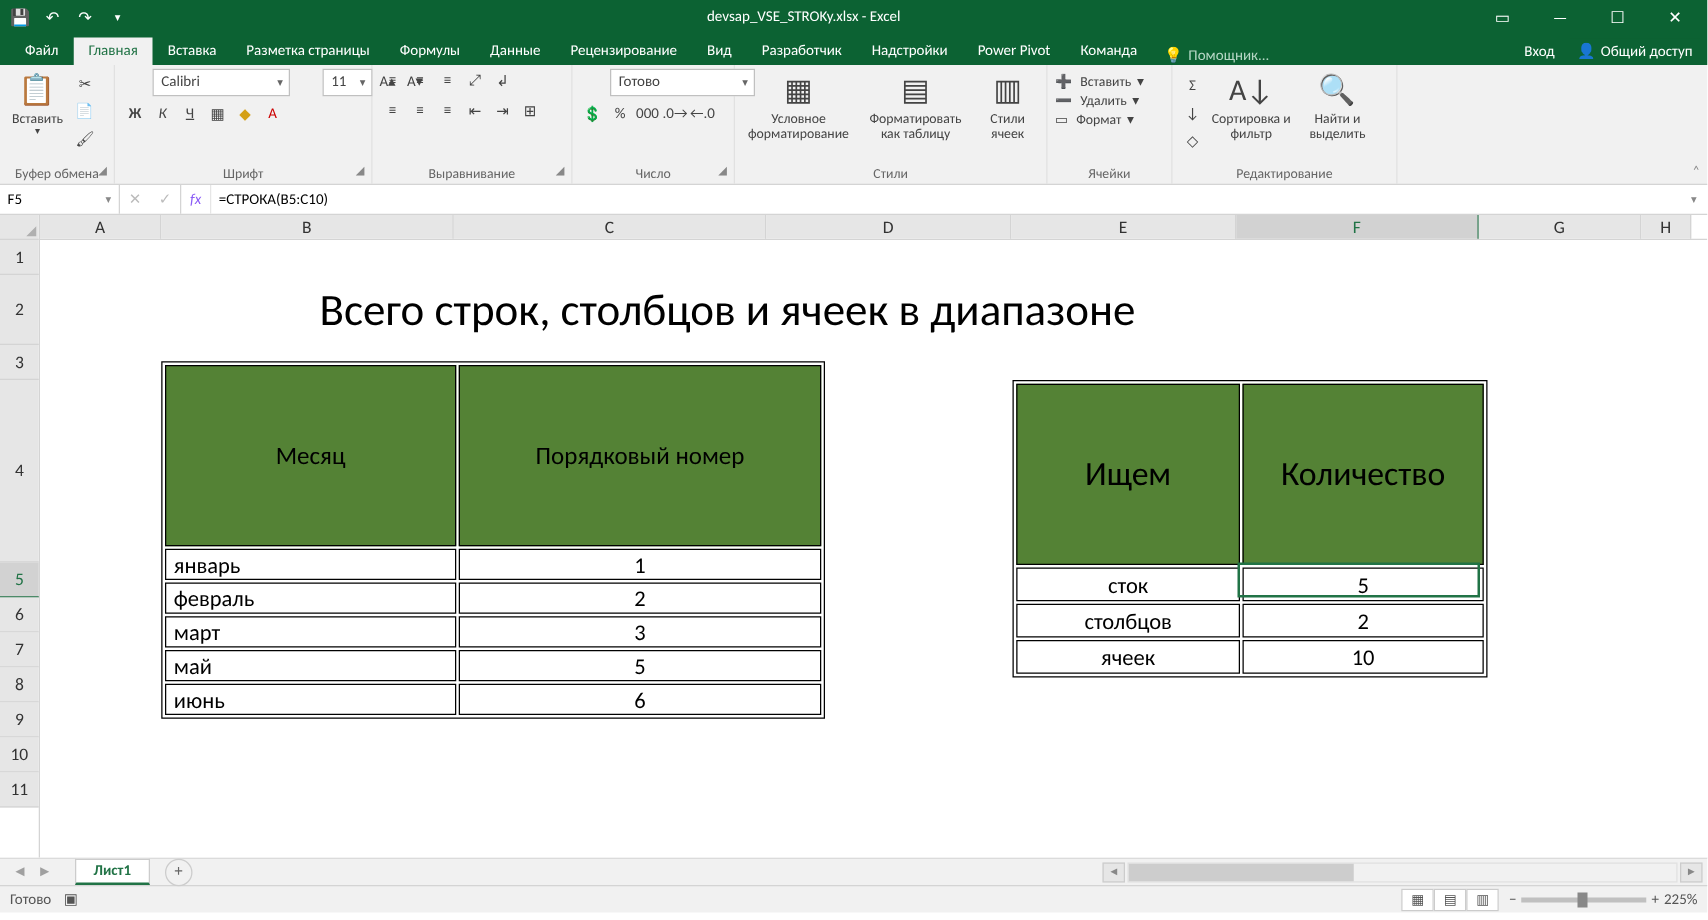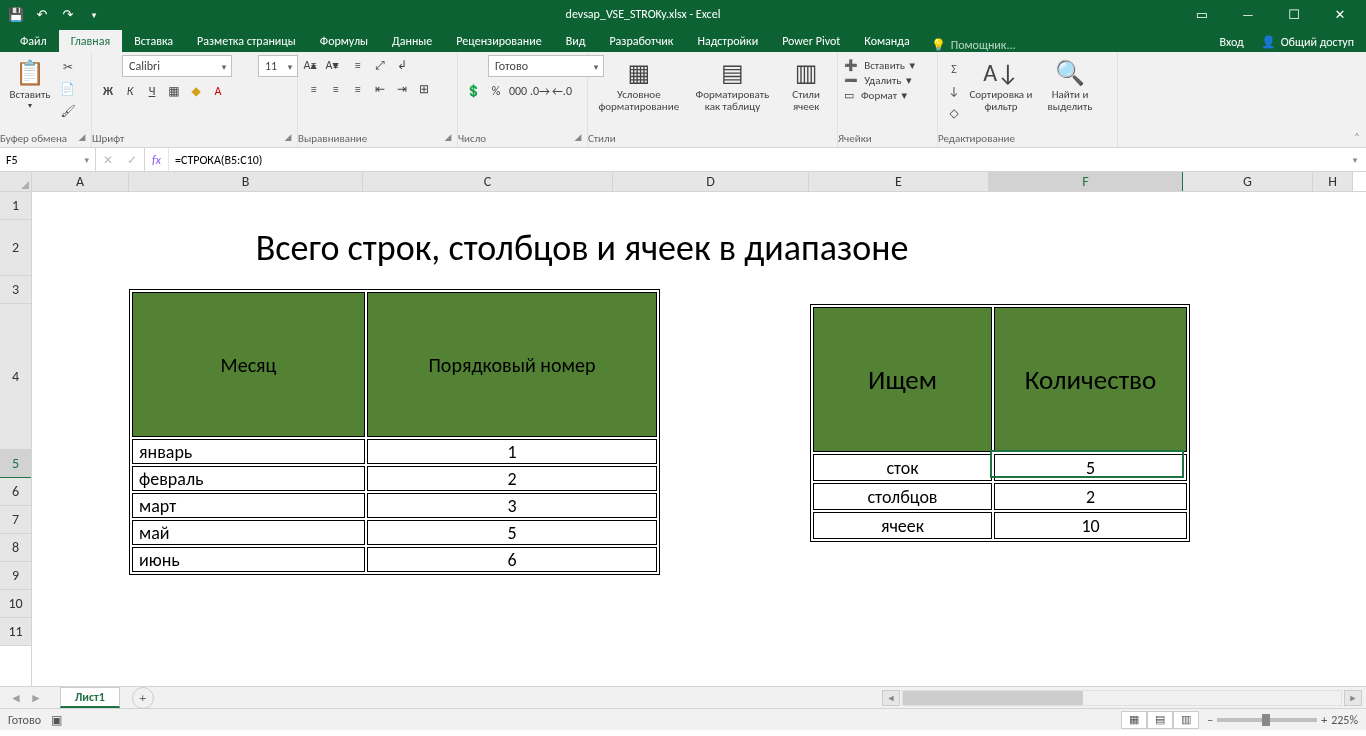--- a/index.html
+++ b/index.html
@@ -13,21 +13,21 @@
 .tabs{height:24px;background:#0c6233;display:flex;align-items:flex-end;color:#fff;padding-left:8px;font-size:12px;}
 .tab{padding:4px 12px 4px;cursor:pointer;}
 .tab.active{background:#f1f1f1;color:#217346;}
 .tabs .spacer{flex:1;}
 .tabs .right{display:flex;align-items:center;gap:6px;padding-right:6px;color:#fff;}
 .tabs .signin{padding:3px 6px;}
 .tabs .share{background:#0c6233;color:#fff;padding:3px 6px;display:flex;align-items:center;gap:4px;}
 .tell-me{color:#b6d7c5;padding:0 10px;display:flex;align-items:center;gap:4px;}
 .ribbon{height:96px;background:#f1f1f1;border-bottom:1px solid #d4d4d4;display:flex;font-size:11px;color:#444;}
 .group{border-right:1px solid #e1e1e1;padding:3px 6px 0;display:flex;flex-direction:column;position:relative;}
-.group-label{position:absolute;bottom:2px;left:0;right:0;text-align:left;color:#666;font-size:11px;}
+.group-label{position:absolute;bottom:2px;left:0;right:0;text-align:center;color:#666;font-size:11px;}
 .group-content{flex:1;display:flex;gap:4px;align-items:flex-start;}
 .bigbtn{display:flex;flex-direction:column;align-items:center;width:48px;padding-top:2px;text-align:center;line-height:1.1;}
 .bigbtn .ico{font-size:24px;height:32px;display:flex;align-items:center;}
 .smallcol{display:flex;flex-direction:column;gap:2px;padding-top:2px;}
 .smallbtn{width:20px;height:20px;display:flex;align-items:center;justify-content:center;font-size:12px;color:#444;}
 .combo{display:flex;border:1px solid #c0c0c0;background:#fff;height:22px;align-items:center;font-size:12px;margin-left:24px;}
 .combo span:first-child{padding:0 6px;flex:1;}
 .combo .dd{width:14px;text-align:center;font-size:9px;color:#666;}
 .row{display:flex;gap:2px;}
 .dialog-launch{position:absolute;right:2px;bottom:2px;width:14px;height:14px;font-size:9px;color:#888;text-align:center;}

